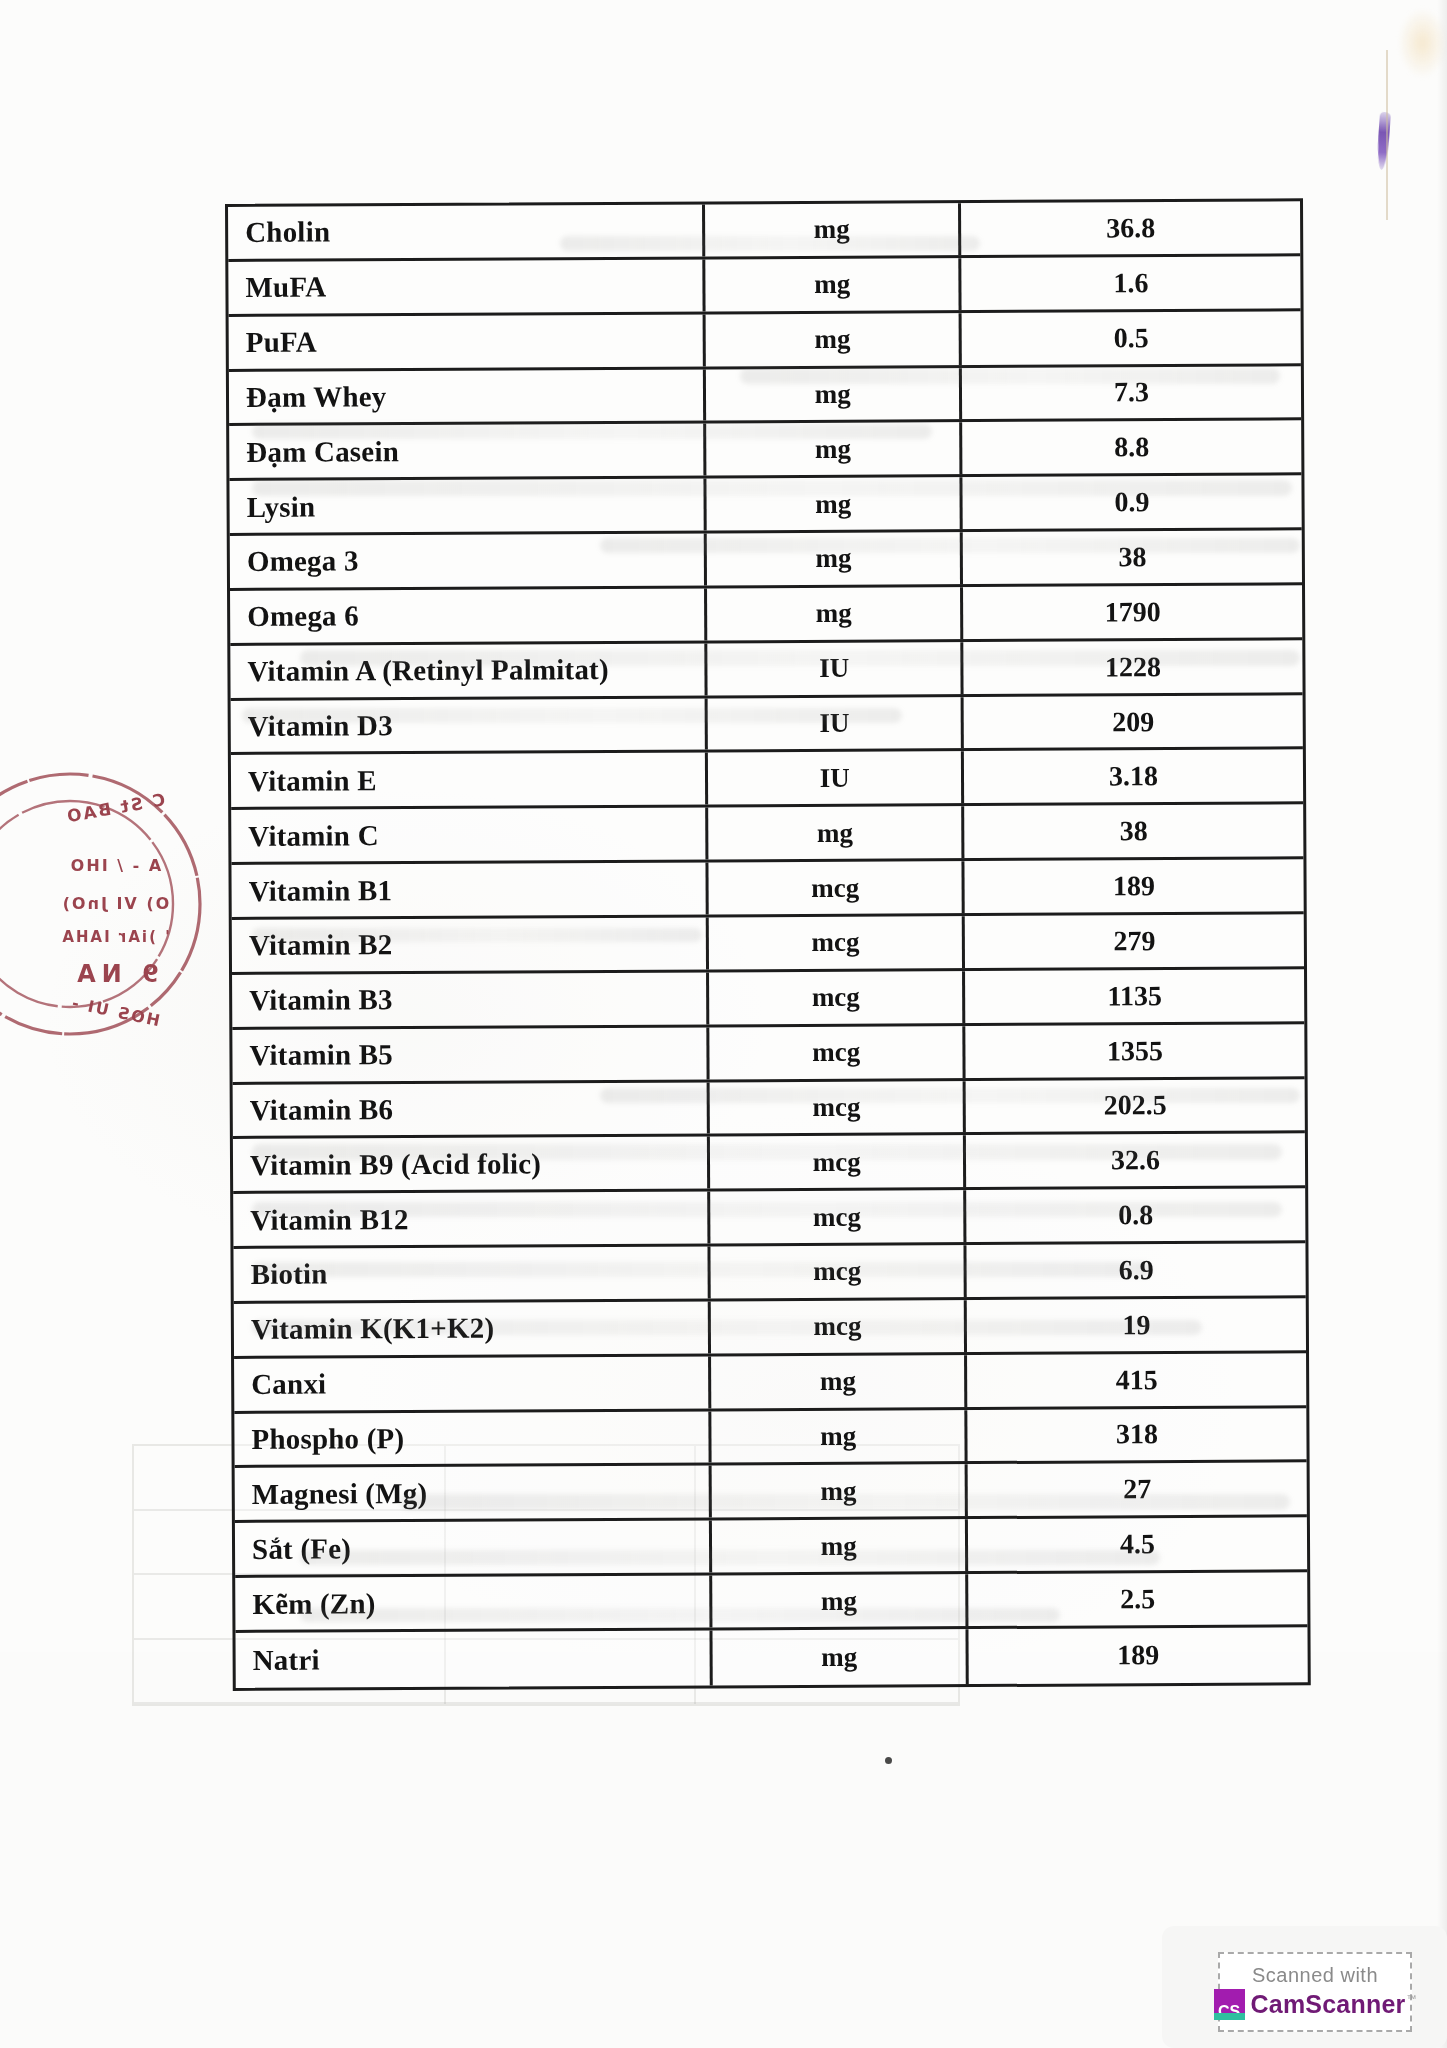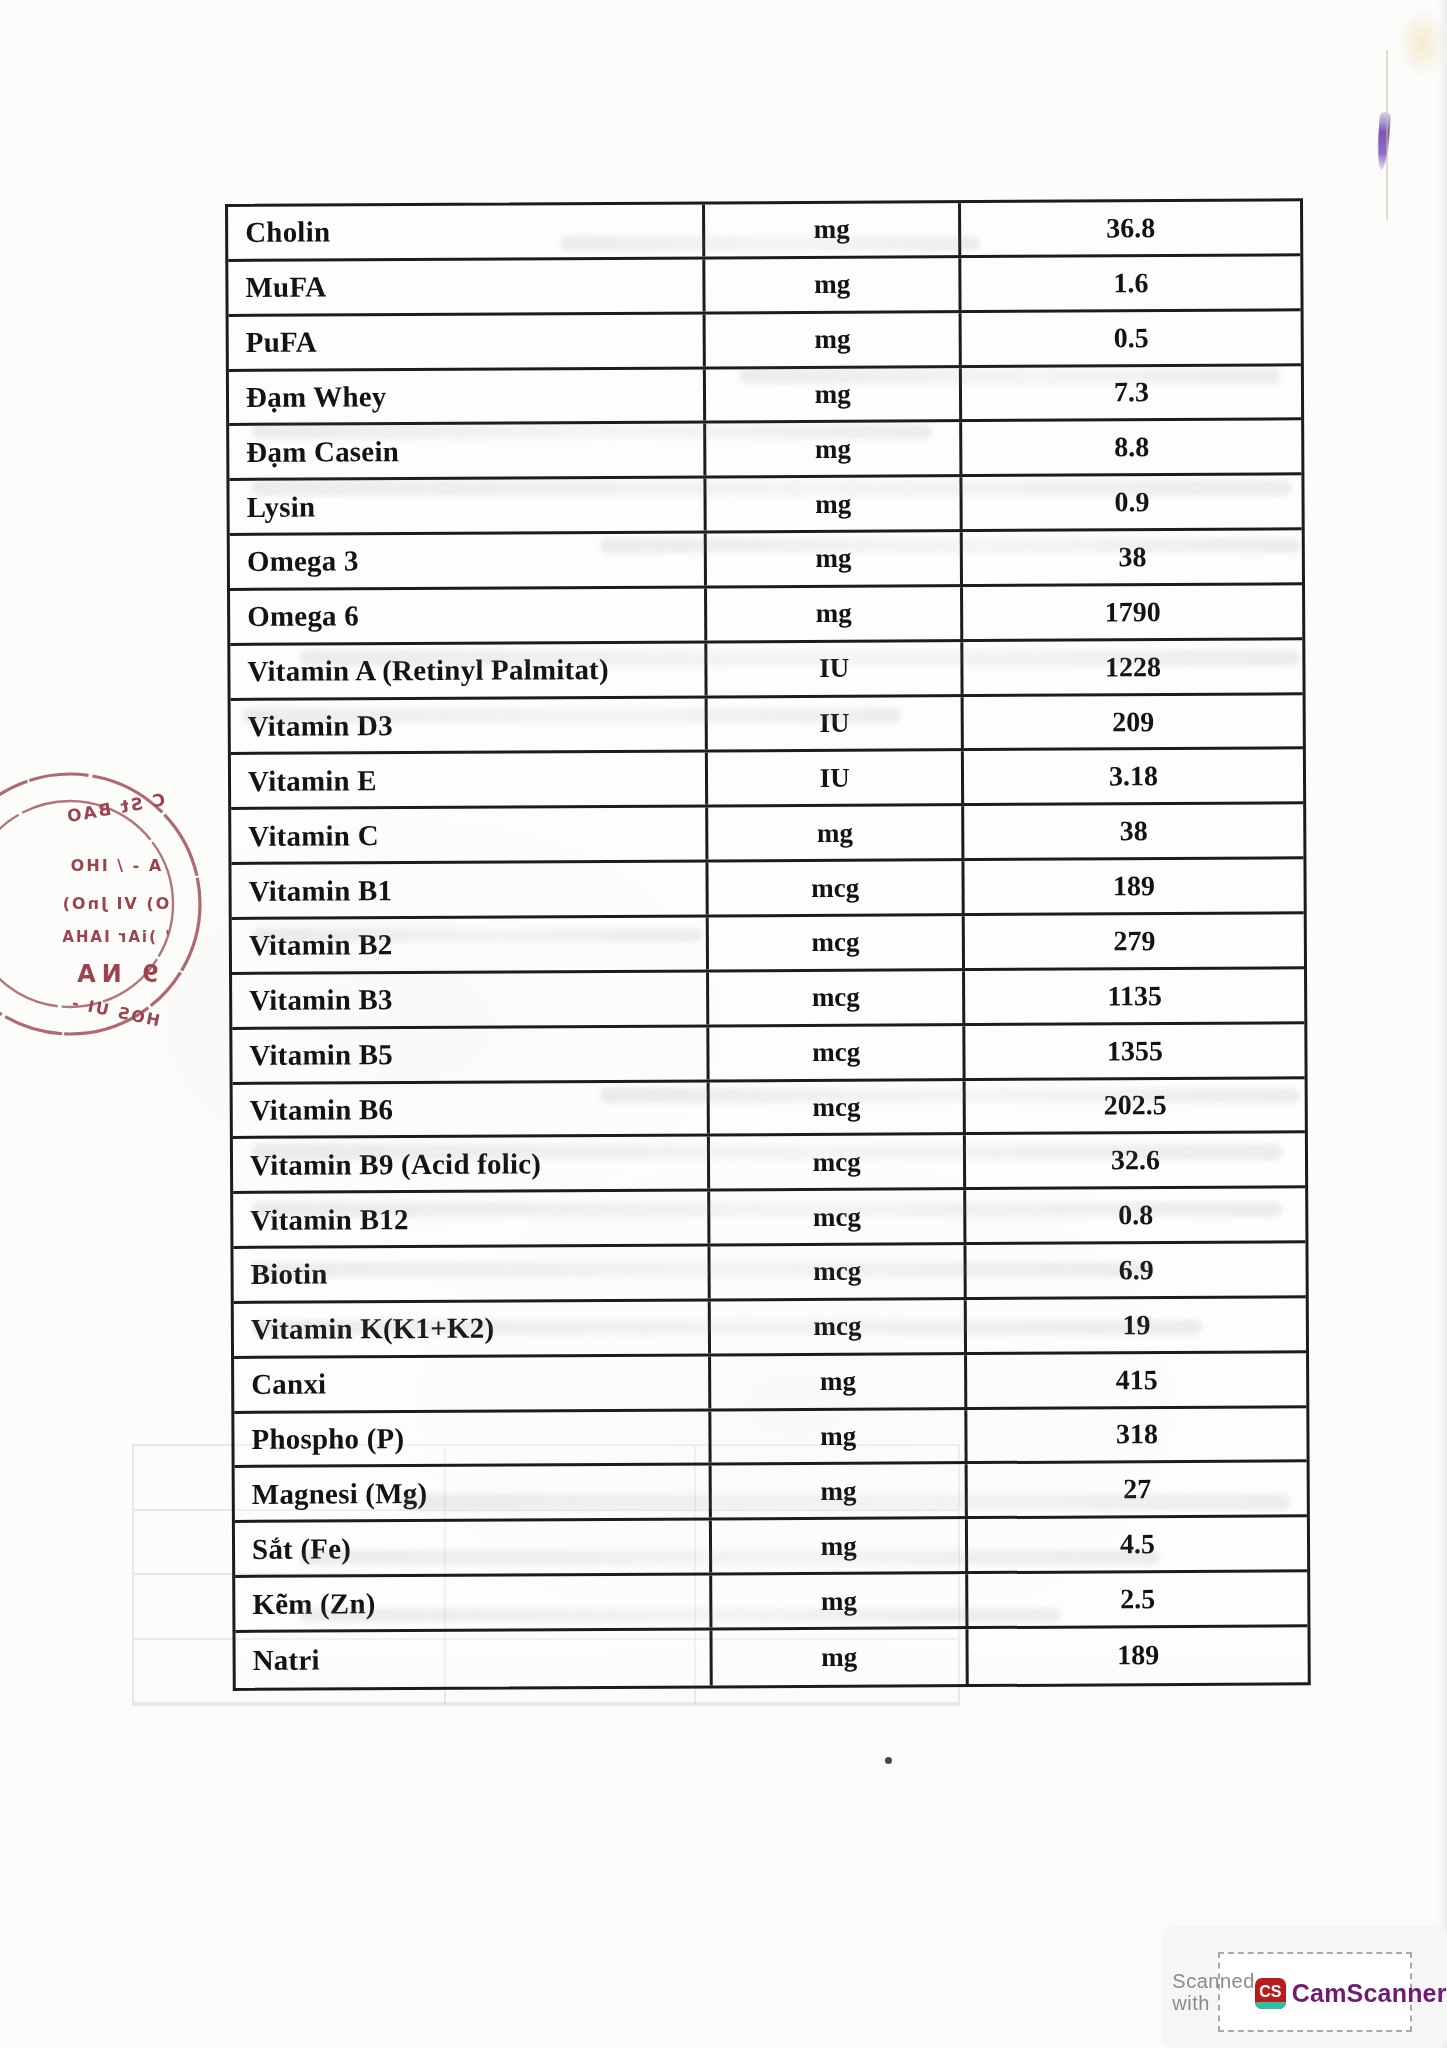--- a/index.html
+++ b/index.html
@@ -58,26 +58,26 @@
     background:linear-gradient(270deg, rgba(0,0,0,0.055), rgba(0,0,0,0));}
   .corner-blob{position:absolute;left:1398px;top:8px;width:49px;height:70px;
     background:radial-gradient(closest-side, rgba(243,226,193,0.75), rgba(243,226,193,0));filter:blur(2px);}
   .ink-dot{position:absolute;left:885px;top:1757px;width:7px;height:7px;border-radius:50%;
     background:#2a2a2a;opacity:0.85;filter:blur(0.3px);}
   
   .badge-zone{position:absolute;left:1162px;top:1926px;width:285px;height:122px;
     background:#f6f6f5;border-radius:12px;}
   .badge{position:absolute;left:1218px;top:1952px;width:194px;height:80px;
     background:#ffffff;border:2px dashed #a9a9a9;box-sizing:border-box;
-    display:flex;flex-direction:row;align-items:center;justify-content:center;
+    display:flex;flex-direction:column;align-items:center;justify-content:center;
     font-family:"Liberation Sans","DejaVu Sans",sans-serif;}
   .badge-line1{font-size:20px;color:#8a8a8a;letter-spacing:0.5px;line-height:1.1;}
   .badge-row{display:flex;align-items:center;margin-top:3px;}
-  .cs-icon{width:31px;height:31px;border-radius:7px;background:#b91c1c;position:relative;
-    display:flex;align-items:center;justify-content:center;overflow:hidden;margin-right:6px;}
+  .cs-icon{width:31px;height:31px;border-radius:0;background:#a21caf;position:relative;
+    display:flex;align-items:flex-end;justify-content:center;overflow:hidden;margin-right:6px;}
   .cs-icon span{color:#ffffff;font-weight:bold;font-size:16px;line-height:1;margin-top:-4px;}
   .cs-icon::after{content:"";position:absolute;left:0;right:0;bottom:0;height:7px;background:#2fbf9f;}
   .badge-brand{font-size:25px;font-weight:bold;color:#701a75;letter-spacing:0.2px;}
   .badge-tm{font-size:10px;color:#9a9a9a;margin-left:1px;margin-top:-12px;}
 </style>
 </head>
 <body>
 
 <div class="page">
 

